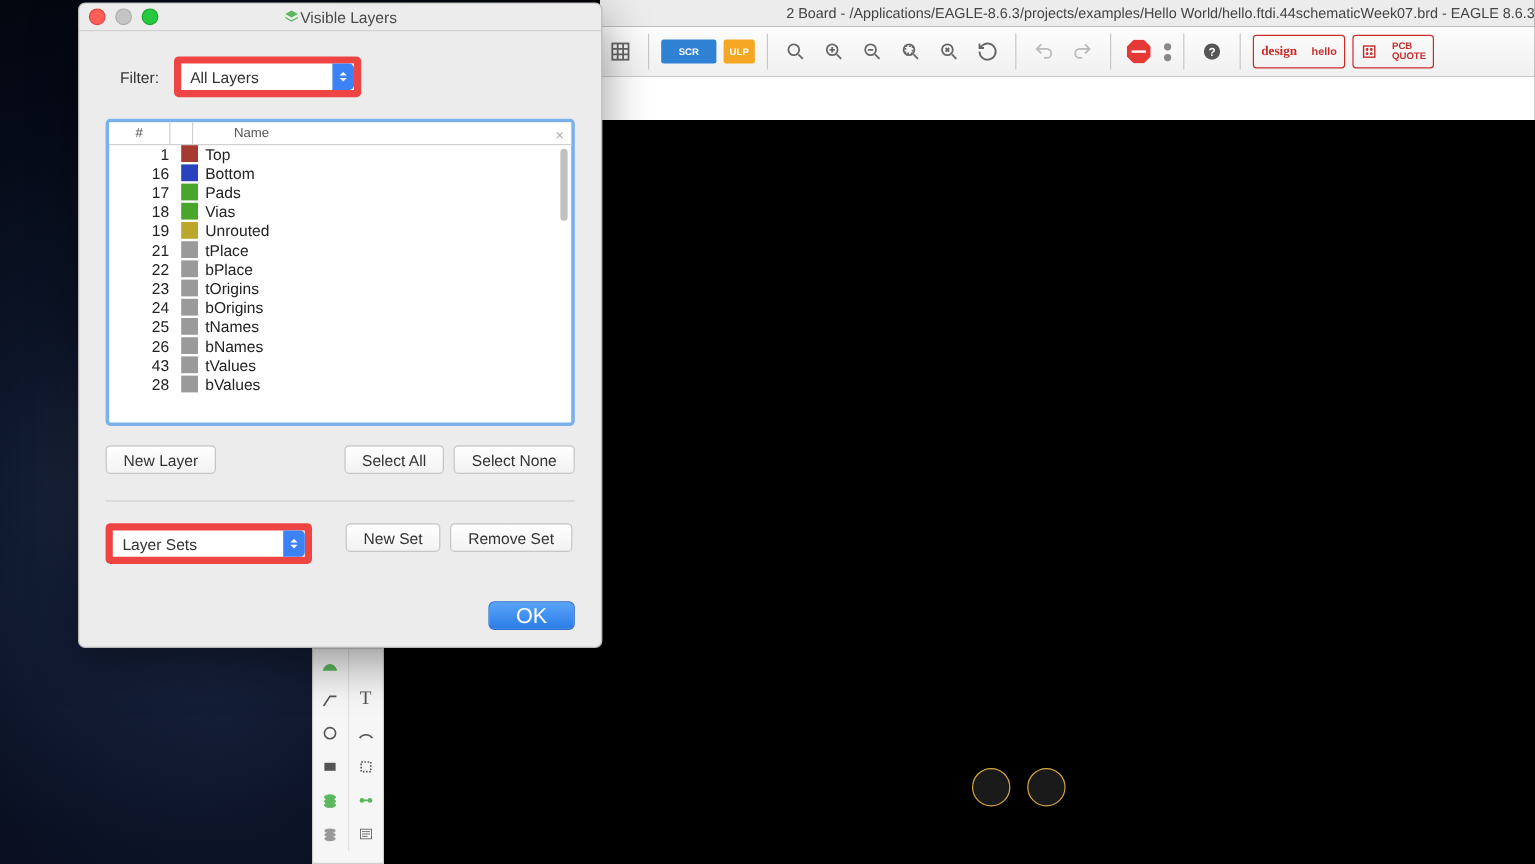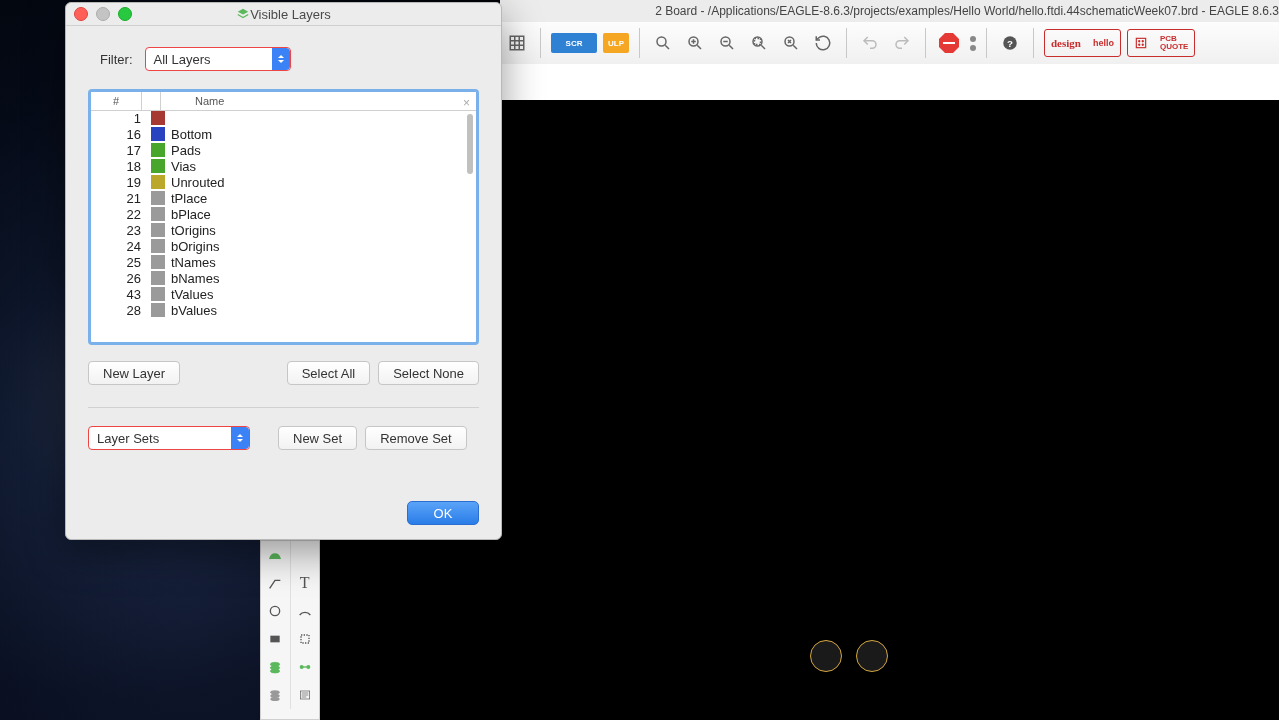--- a/index.html
+++ b/index.html
@@ -42,42 +42,42 @@
   .traffic{display:flex;gap:8px;align-items:center;margin-left:8px;}
   .tl{width:12px;height:12px;border-radius:50%;}
   .tl.red{background:#ff5f57;border:1px solid #e0443e;}
   .tl.amb{background:#c4c4c4;border:1px solid #adadad;}
   .tl.grn{background:#28c840;border:1px solid #1aab29;}
   .dlg-title-text{position:absolute;left:0;right:0;text-align:center;font-size:13px;color:#4a4a4a;pointer-events:none;display:flex;align-items:center;justify-content:center;gap:0;}
   .dlg-title-text svg{width:14px;height:14px;}
   .dlg-body{position:absolute;top:22px;left:0;right:0;bottom:0;padding:22px 22px 14px 22px;display:flex;flex-direction:column;}
   .filter-row{display:flex;align-items:center;gap:12px;margin-bottom:18px;margin-left:12px;}
   .filter-row label{color:#333;}
-  .combo{position:relative;height:22px;background:#fff;border:1px solid #ef4444;border-radius:4px;display:flex;align-items:center;padding:0 24px 0 8px;font-size:13px;color:#333;}
+  .combo{position:relative;height:22px;background:#fff;border:6px solid #ef4444;border-radius:4px;display:flex;align-items:center;padding:0 24px 0 8px;font-size:13px;color:#333;}
   .combo .arrow{position:absolute;right:0;top:0;bottom:0;width:18px;background:#3b82f6;border-radius:0 4px 4px 0;display:flex;flex-direction:column;align-items:center;justify-content:center;}
   .combo .arrow::before{content:"";border:3px solid transparent;border-bottom-color:#fff;margin-bottom:2px;}
   .combo .arrow::after{content:"";border:3px solid transparent;border-top-color:#fff;}
   .listwrap{border:3px solid #7bb1ea;border-radius:4px;background:#fff;height:250px;padding:0;position:relative;}
   .listhead{display:flex;height:18px;border-bottom:1px solid #d0d0d0;font-size:11px;color:#555;background:#fff;}
   .col-num{width:50px;text-align:center;border-right:1px solid #d0d0d0;line-height:18px;}
   .col-sw{width:18px;border-right:1px solid #d0d0d0;}
   .col-name{flex:1;line-height:18px;padding-left:6px;position:relative;margin-left:28px;}
   .closex{position:absolute;right:6px;top:2px;color:#aaa;font-size:12px;}
   .rows{position:absolute;top:18px;left:0;right:0;bottom:0;overflow:hidden;}
   .row{display:flex;height:16px;align-items:center;font-size:13px;color:#222;}
   .row .rn{width:50px;text-align:right;padding-right:10px;}
   .row .sw{width:14px;height:14px;margin-right:4px;}
   .row .nm{flex:1;padding-left:2px;}
   .row.sel{background:#2f6fe0;color:#fff;}
   .row.sel .nm, .row.sel .rn{color:#fff;}
   .scrollbar{position:absolute;right:3px;top:22px;width:6px;height:60px;background:#c0c0c0;border-radius:3px;}
   .btnrow{display:flex;gap:8px;margin-top:16px;}
   .macbtn{height:22px;padding:0 14px;background:linear-gradient(#fff,#f2f2f2);border:1px solid #c6c6c6;border-radius:4px;font-size:13px;color:#333;display:flex;align-items:center;justify-content:center;white-space:nowrap;}
   .divider{height:1px;background:#d0d0d0;margin:22px 0 18px 0;}
-  .okbtn{height:22px;width:70px;background:linear-gradient(#5aa3f8,#2a7de8);border:1px solid #2a6ed0;border-radius:5px;color:#fff;font-size:13px;display:flex;align-items:center;justify-content:center;margin-left:auto;margin-top:auto;}
+  .okbtn{height:22px;width:70px;background:linear-gradient(#5aa3f8,#2a7de8);border:1px solid #2a6ed0;border-radius:5px;color:#fff;font-size:18px;display:flex;align-items:center;justify-content:center;margin-left:auto;margin-top:auto;}
 </style>
 </head>
 <body>
 
 <div class="desktop"></div>
 
 <div class="main-title">2 Board - /Applications/EAGLE-8.6.3/projects/examples/Hello World/hello.ftdi.44schematicWeek07.brd - EAGLE 8.6.3</div>
 
 <div class="toolbar">
   <div class="tb-btn">
@@ -286,20 +286,21 @@
     <div class="listwrap">
       <div class="listhead">
         <div class="col-num">#</div>
         <div class="col-sw"></div>
         <div class="col-name"><span>Name</span><span class="closex">×</span></div>
       </div>
       <div class="rows" id="layer-rows">
           <div class="row">
             <div class="rn">1</div>
             <div class="sw" style="background:#a63a32"></div>
+            <div class="nm">Top</div>
           </div>
           <div class="row">
             <div class="rn">16</div>
             <div class="sw" style="background:#2943c0"></div>
             <div class="nm">Bottom</div>
           </div>
           <div class="row">
             <div class="rn">17</div>
             <div class="sw" style="background:#49a62c"></div>
             <div class="nm">Pads</div>

